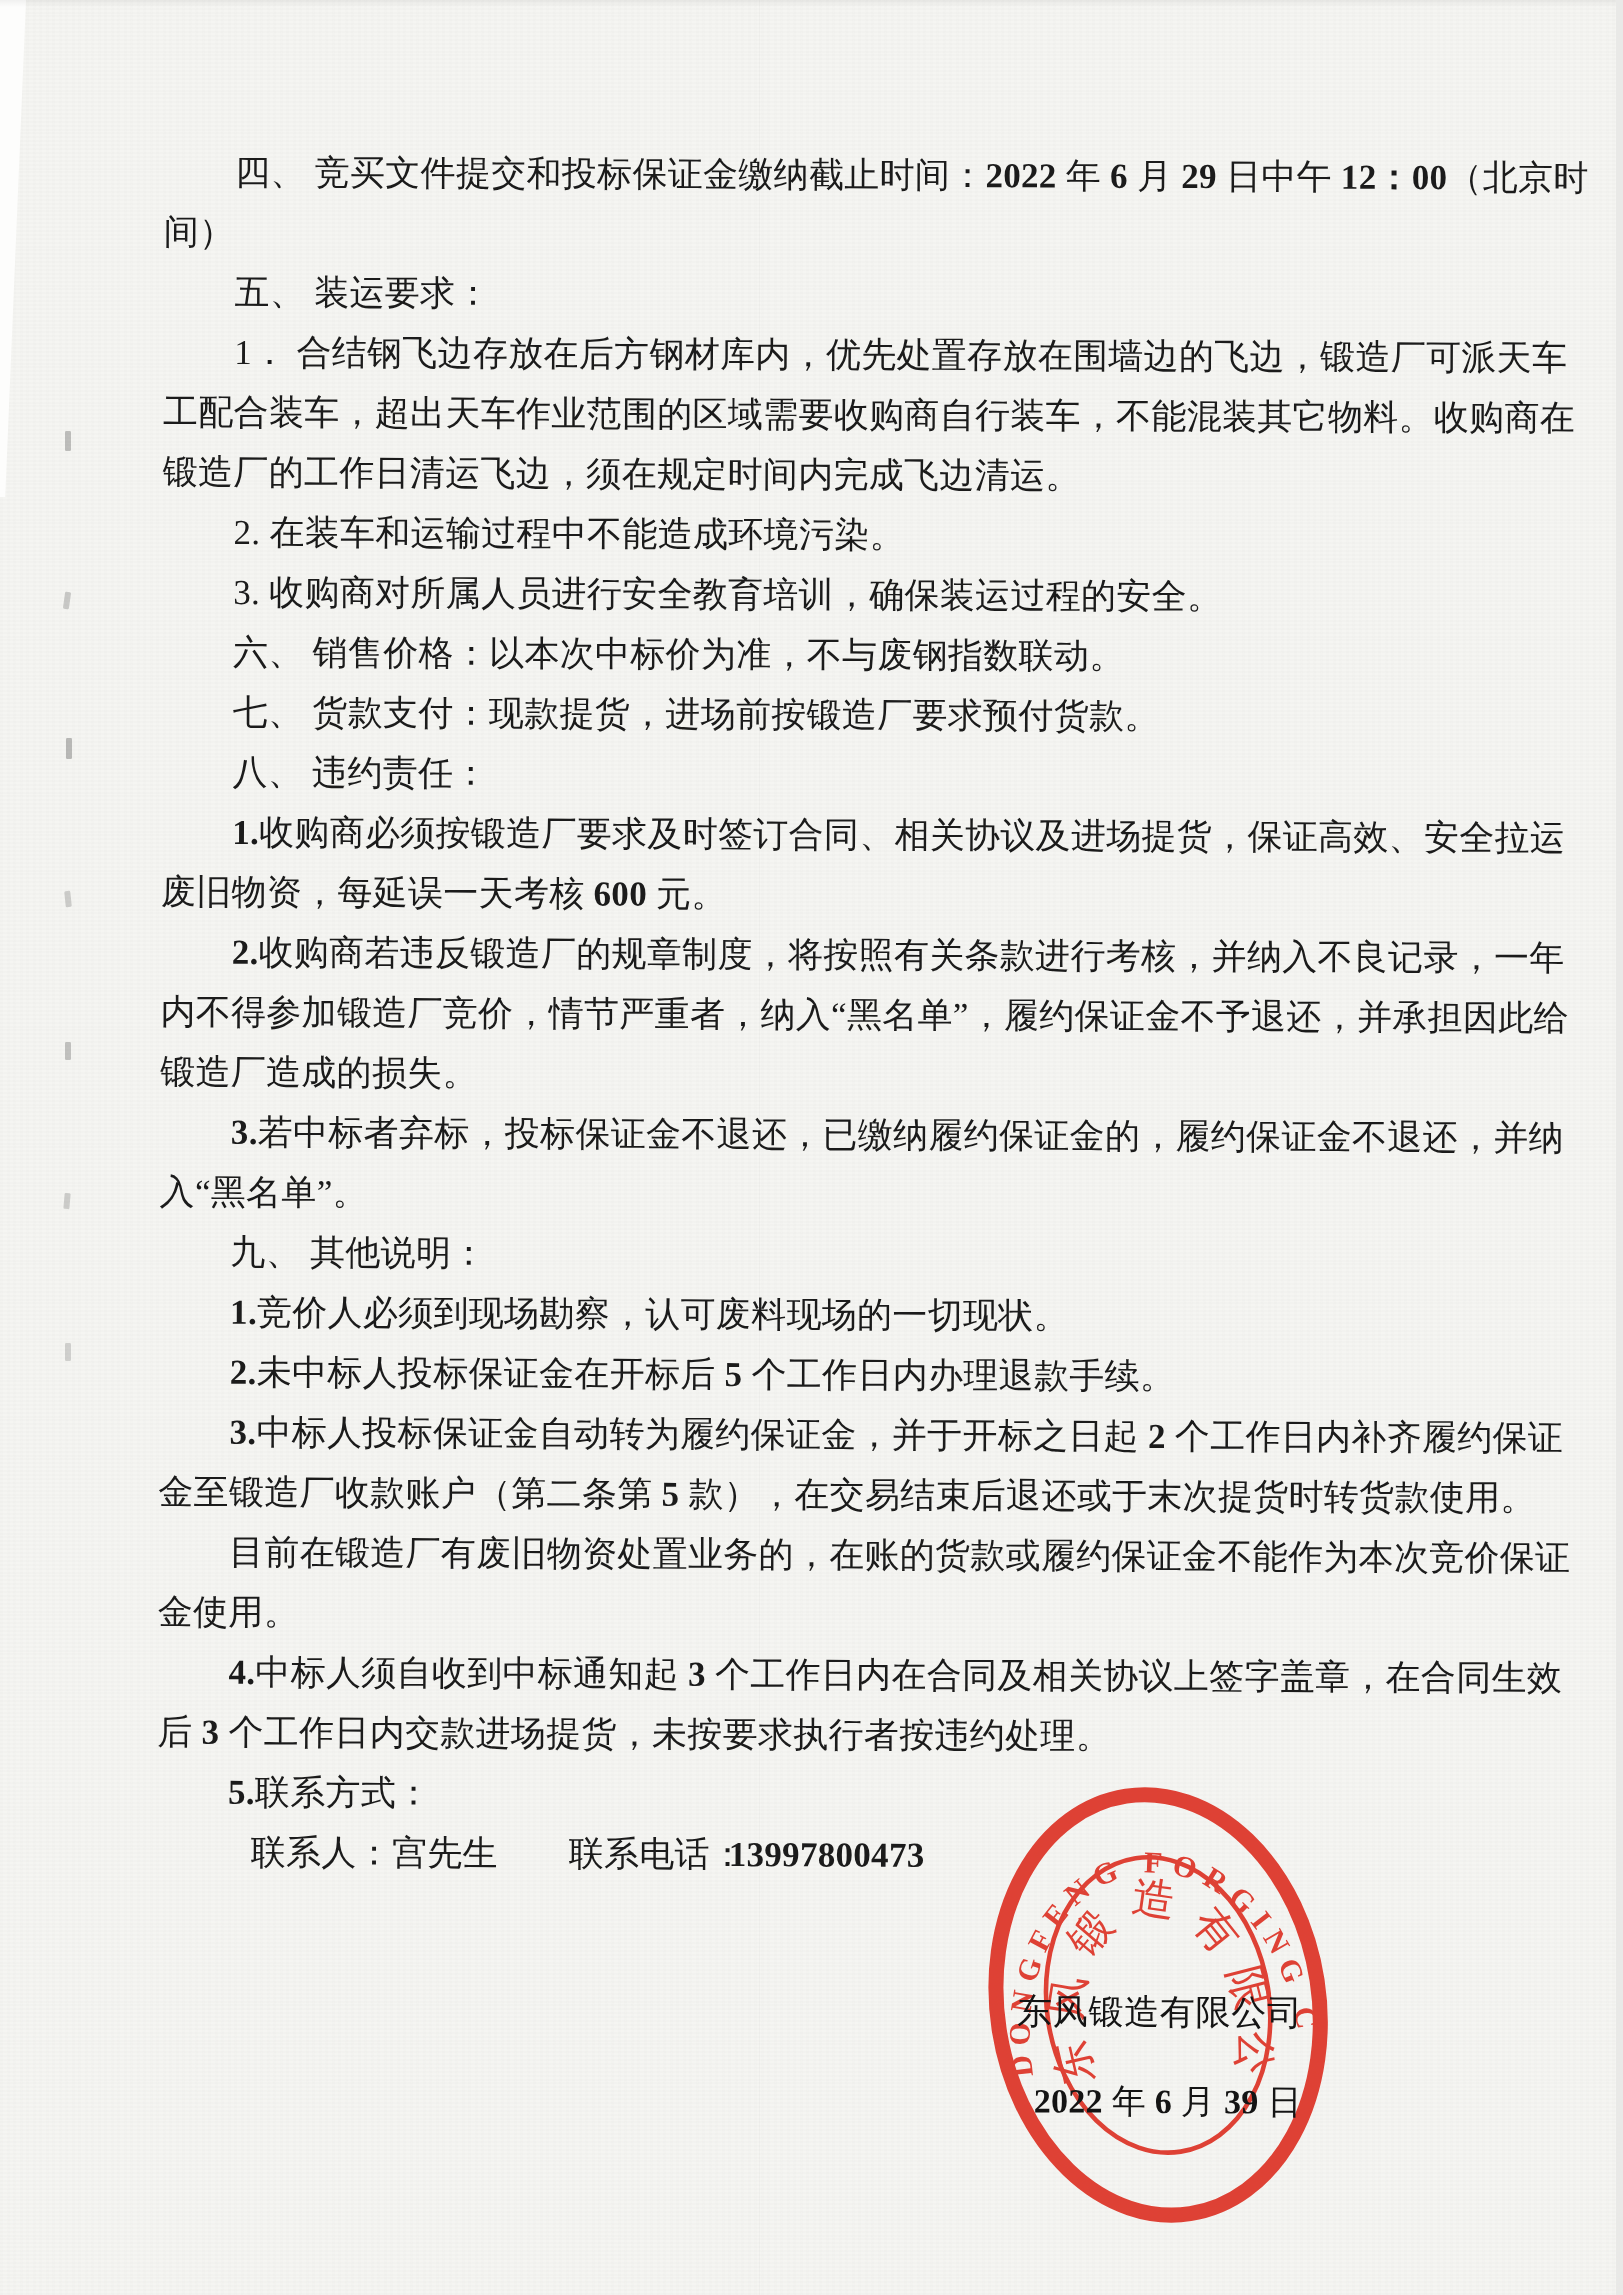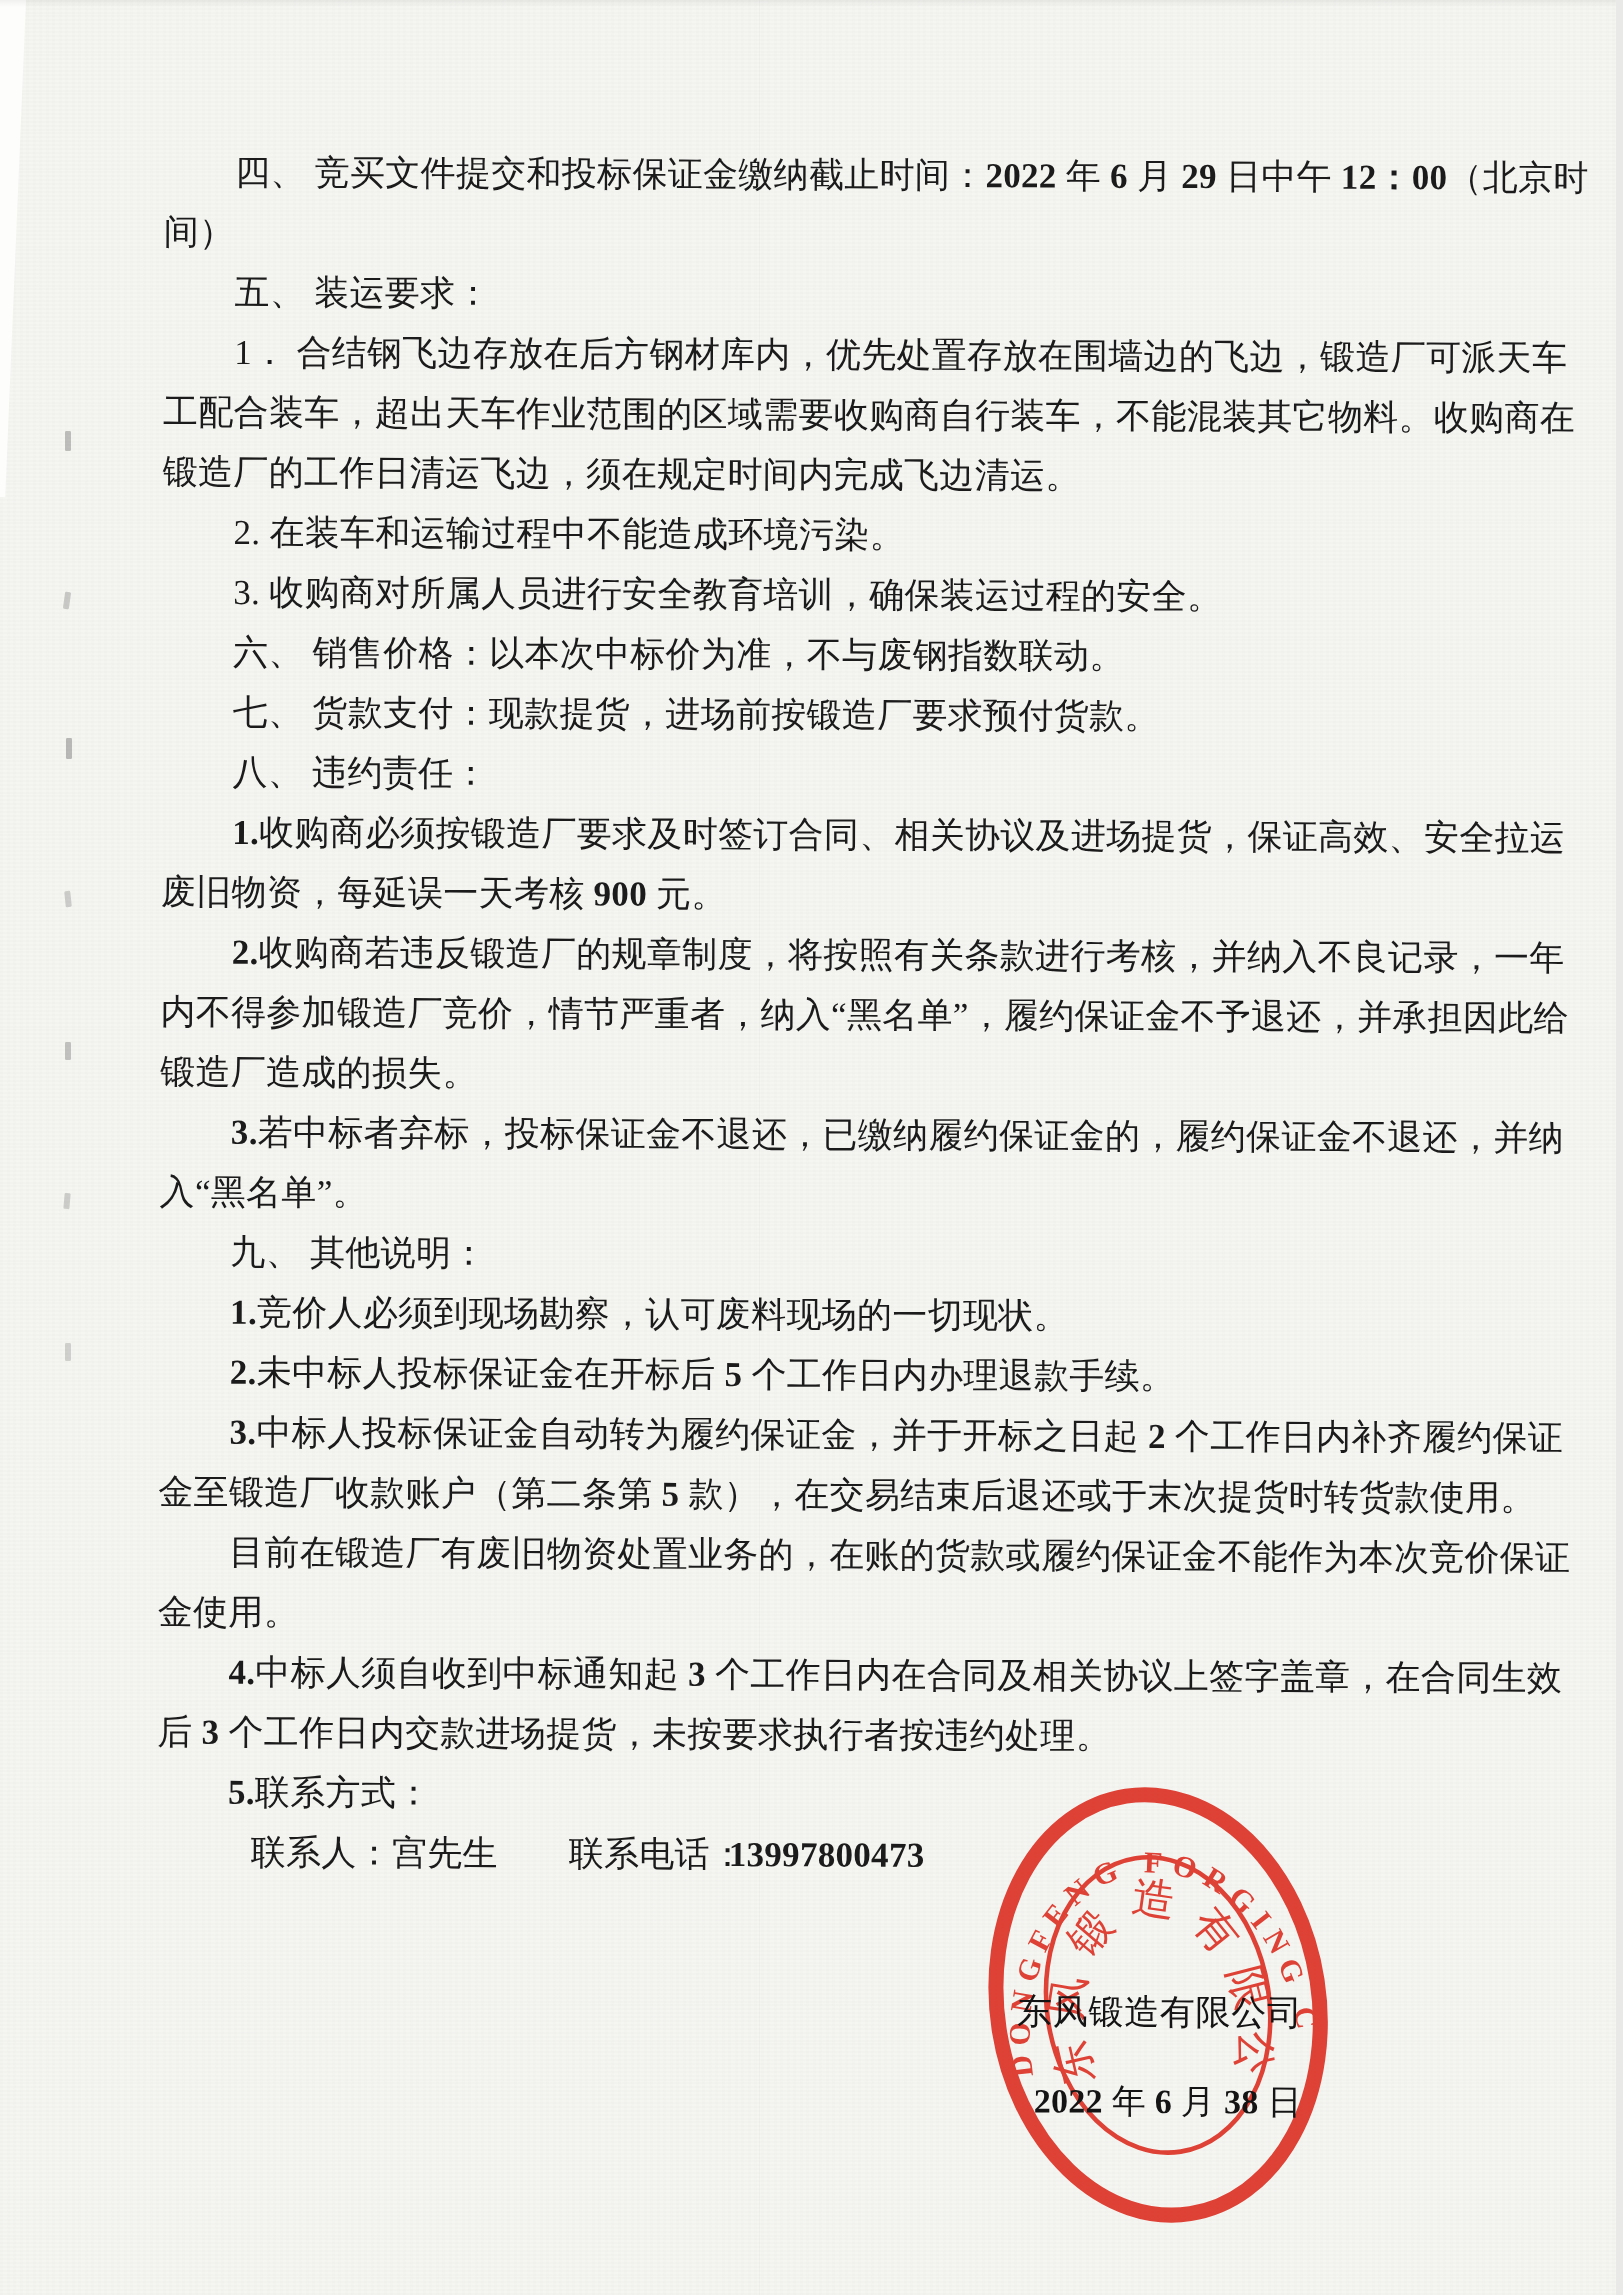--- a/index.html
+++ b/index.html
@@ -96,21 +96,21 @@
         <div class="line indent"><span>五、 装运要求：</span></div>
         <div class="line indent"><span>1．  合结钢飞边存放在后方钢材库内，优先处置存放在围墙边的飞边，锻造厂可派天车</span></div>
         <div class="line"><span>工配合装车，超出天车作业范围的区域需要收购商自行装车，不能混装其它物料。收购商在</span></div>
         <div class="line"><span>锻造厂的工作日清运飞边，须在规定时间内完成飞边清运。</span></div>
         <div class="line indent"><span>2. 在装车和运输过程中不能造成环境污染。</span></div>
         <div class="line indent"><span>3. 收购商对所属人员进行安全教育培训，确保装运过程的安全。</span></div>
         <div class="line indent"><span>六、 销售价格：以本次中标价为准，不与废钢指数联动。</span></div>
         <div class="line indent"><span>七、 货款支付：现款提货，进场前按锻造厂要求预付货款。</span></div>
         <div class="line indent"><span>八、 违约责任：</span></div>
         <div class="line indent"><span class="b">1.</span><span>收购商必须按锻造厂要求及时签订合同、相关协议及进场提货，保证高效、安全拉运</span></div>
-        <div class="line"><span>废旧物资，每延误一天考核 </span><span class="b">900</span><span> 元。</span></div>
+        <div class="line"><span>废旧物资，每延误一天考核 </span><span class="b">600</span><span> 元。</span></div>
         <div class="line indent"><span class="b">2.</span><span>收购商若违反锻造厂的规章制度，将按照有关条款进行考核，并纳入不良记录，一年</span></div>
         <div class="line"><span>内不得参加锻造厂竞价，情节严重者，纳入“黑名单”，履约保证金不予退还，并承担因此给</span></div>
         <div class="line"><span>锻造厂造成的损失。</span></div>
         <div class="line indent"><span class="b">3.</span><span>若中标者弃标，投标保证金不退还，已缴纳履约保证金的，履约保证金不退还，并纳</span></div>
         <div class="line"><span>入“黑名单”。</span></div>
         <div class="line indent"><span>九、 其他说明：</span></div>
         <div class="line indent"><span class="b">1.</span><span>竞价人必须到现场勘察，认可废料现场的一切现状。</span></div>
         <div class="line indent"><span class="b">2.</span><span>未中标人投标保证金在开标后 </span><span class="b">5</span><span> 个工作日内办理退款手续。</span></div>
         <div class="line indent"><span class="b">3.</span><span>中标人投标保证金自动转为履约保证金，并于开标之日起 </span><span class="b">2</span><span> 个工作日内补齐履约保证</span></div>
         <div class="line"><span>金至锻造厂收款账户（第二条第 </span><span class="b">5</span><span> 款），在交易结束后退还或于末次提货时转货款使用。</span></div>
@@ -135,17 +135,17 @@
       <ellipse cx="260" cy="338" rx="170" ry="227" fill="none" stroke="#dd3427" stroke-width="7"></ellipse>
       <text class="stamp-en">
         <textPath href="#arc-en" startOffset="18">DONGFENG FORGING CO.,LTD.</textPath>
       </text>
       <text class="stamp-cn">
         <textPath href="#arc-cn" startOffset="6">东风锻造有限公司</textPath>
       </text>
     </svg>
 
     <div id="company-name">东风锻造有限公司</div>
-    <div id="sign-date"><span class="b">2022</span><span> 年 </span><span class="b">6</span><span> 月 </span><span class="b">38</span><span> 日</span></div>
+    <div id="sign-date"><span class="b">2022</span><span> 年 </span><span class="b">6</span><span> 月 </span><span class="b">39</span><span> 日</span></div>
 
   </div>
 </div>
 
 
 </body></html>

